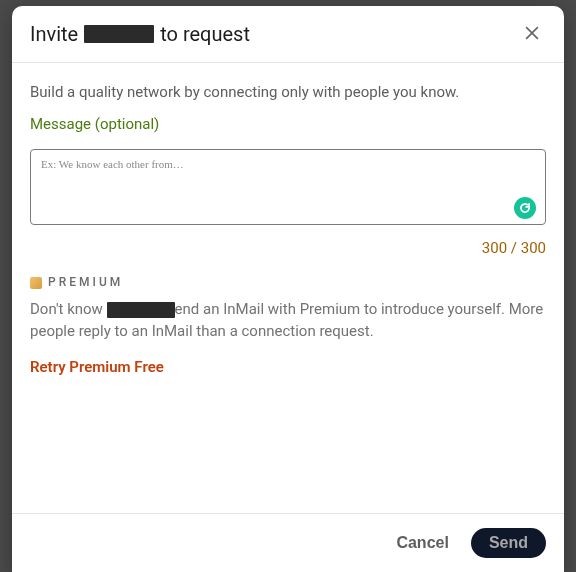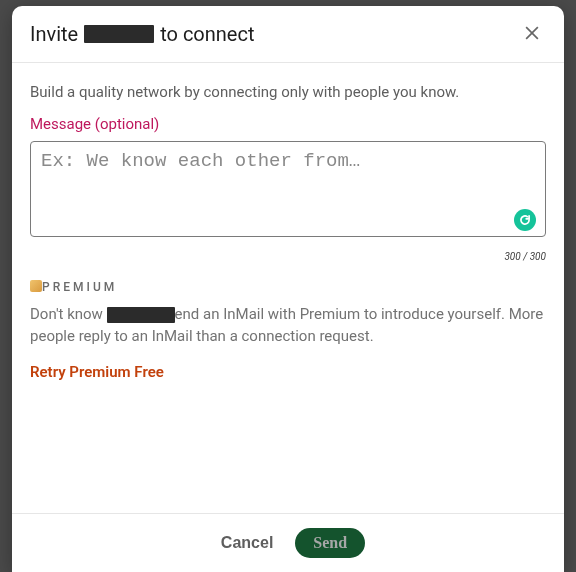--- a/index.html
+++ b/index.html
@@ -62,63 +62,63 @@
       padding: 20px 18px 10px 18px;
       flex: 1;
       overflow: auto;
     }
     .helper-text {
       color: #5e5e5e;
       font-size: 15px;
       margin-bottom: 14px;
     }
     .field-label {
-      color: #be185d;
-      font-size: 15px;
-      margin-bottom: 8px;
+      color: #4d7c0f;
+      font-size: 15px;
+      margin-bottom: 16px;
     }
     .textarea-wrap {
       position: relative;
     }
     textarea {
       width: 100%;
-      height: 96px;
+      height: 76px;
       border: 1px solid #7a7a7a;
       border-radius: 4px;
       padding: 8px 10px;
-      font-size: 19px;
-      font-family: Liberation Mono, monospace;
+      font-size: 11px;
+      font-family: Liberation Serif, serif;
       resize: none;
       color: #333;
     }
     textarea::placeholder { color: #8a8a8a; }
     .grammarly-badge {
       position: absolute;
       right: 10px;
       bottom: 10px;
       width: 22px;
       height: 22px;
       background: #15c39a;
       border-radius: 50%;
       display: flex;
       align-items: center;
       justify-content: center;
     }
     .grammarly-badge svg { width: 14px; height: 14px; }
     .char-count {
       text-align: right;
-      color: #404040;
-      font-size: 10px;
+      color: #a16207;
+      font-size: 15px;
       margin-top: 10px;
       margin-bottom: 18px;
-      font-style: italic;
     }
     .premium-row {
       display: flex;
-      align-items: flex-start;
+      align-items: flex-end;
+      gap: 6px;
       margin-bottom: 10px;
     }
     .premium-icon {
       width: 12px;
       height: 12px;
       background: linear-gradient(135deg,#f0c36d,#d99a3e);
       border-radius: 2px;
     }
     .premium-text {
       font-size: 12px;
@@ -139,55 +139,54 @@
       color: #c2410c;
       font-size: 15px;
       font-weight: 600;
       text-decoration: none;
       cursor: pointer;
     }
     .modal-footer {
       border-top: 1px solid #e6e6e6;
       padding: 14px 18px;
       display: flex;
-      justify-content: center;
+      justify-content: flex-end;
       gap: 12px;
       align-items: center;
     }
     .btn-cancel {
       background: none;
       border: none;
       color: #5e5e5e;
       font-size: 16px;
       font-weight: 600;
       cursor: pointer;
       padding: 6px 10px;
     }
     .btn-send {
-      background: #14532d;
+      background: #0f172a;
       border: none;
       color: #a7a7a7;
       font-size: 16px;
       font-weight: 600;
       padding: 6px 18px;
       border-radius: 18px;
       cursor: not-allowed;
-      font-family: Liberation Serif, serif;
     }
   </style>
 </head>
 <body>
 
 <div class="modal">
 
   <div class="modal-header">
     <div class="modal-title">
       <span>Invite</span>
       <span class="redacted w70"></span>
-      <span>to connect</span>
+      <span>to request</span>
     </div>
     <button class="close-btn">
       <span>
         <svg viewBox="0 0 24 24" fill="none" stroke="currentColor" stroke-width="2">
           <line x1="5" y1="5" x2="19" y2="19"></line>
           <line x1="19" y1="5" x2="5" y2="19"></line>
         </svg>
       </span>
     </button>
   </div>

